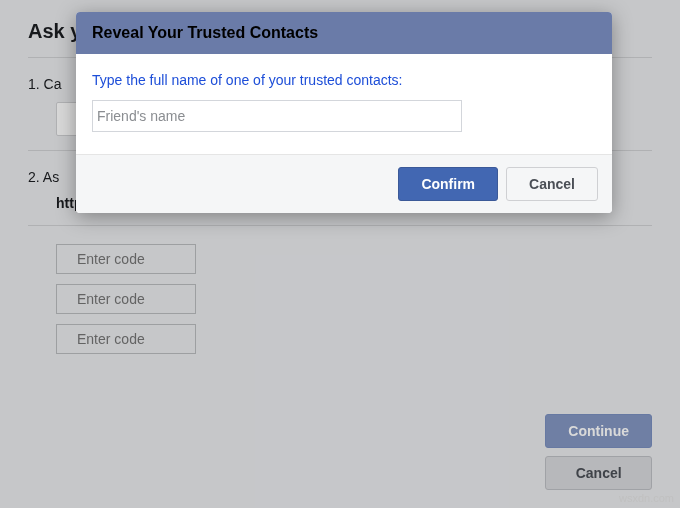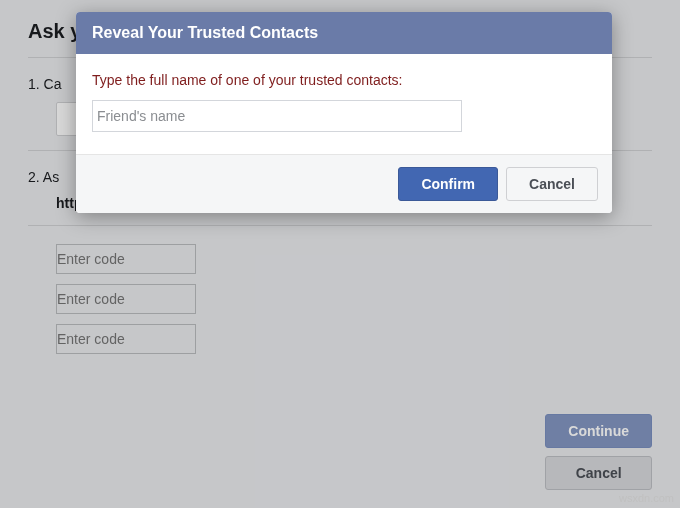--- a/index.html
+++ b/index.html
@@ -52,21 +52,21 @@
       font-size: 14px;
       margin-top: 8px;
       display: block;
     }
     .code-input {
       display: block;
       width: 140px;
       height: 30px;
       border: 1px solid #b9bbbe;
       background: #e9eaed;
-      padding: 4px 0;
+      padding: 4px 20px;
       font-size: 14px;
       color: #8a8d91;
       margin-bottom: 10px;
     }
     .step1-box {
       width: 90px;
       height: 34px;
       border: 1px solid #cfd0d3;
       background: #fff;
       border-radius: 2px;
@@ -114,32 +114,32 @@
       left: 76px;
       width: 536px;
       background: #fff;
       border-radius: 4px;
       box-shadow: 0 4px 20px rgba(0,0,0,0.35);
       z-index: 10;
       overflow: hidden;
     }
     .modal-header {
       background: #6a7ba8;
-      color: #ffffff;
+      color: #000000;
       font-size: 16px;
       font-weight: bold;
       padding: 12px 16px;
     }
     .modal-body {
       padding: 18px 16px 22px 16px;
       background: #fff;
     }
     .modal-prompt {
       font-size: 14px;
-      color: #7f1d1d;
+      color: #1d4ed8;
       margin-bottom: 12px;
     }
     .friend-input {
       width: 370px;
       height: 32px;
       border: 1px solid #d3d6db;
       padding: 4px 4px;
       font-size: 14px;
       color: #1c1e21;
     }

